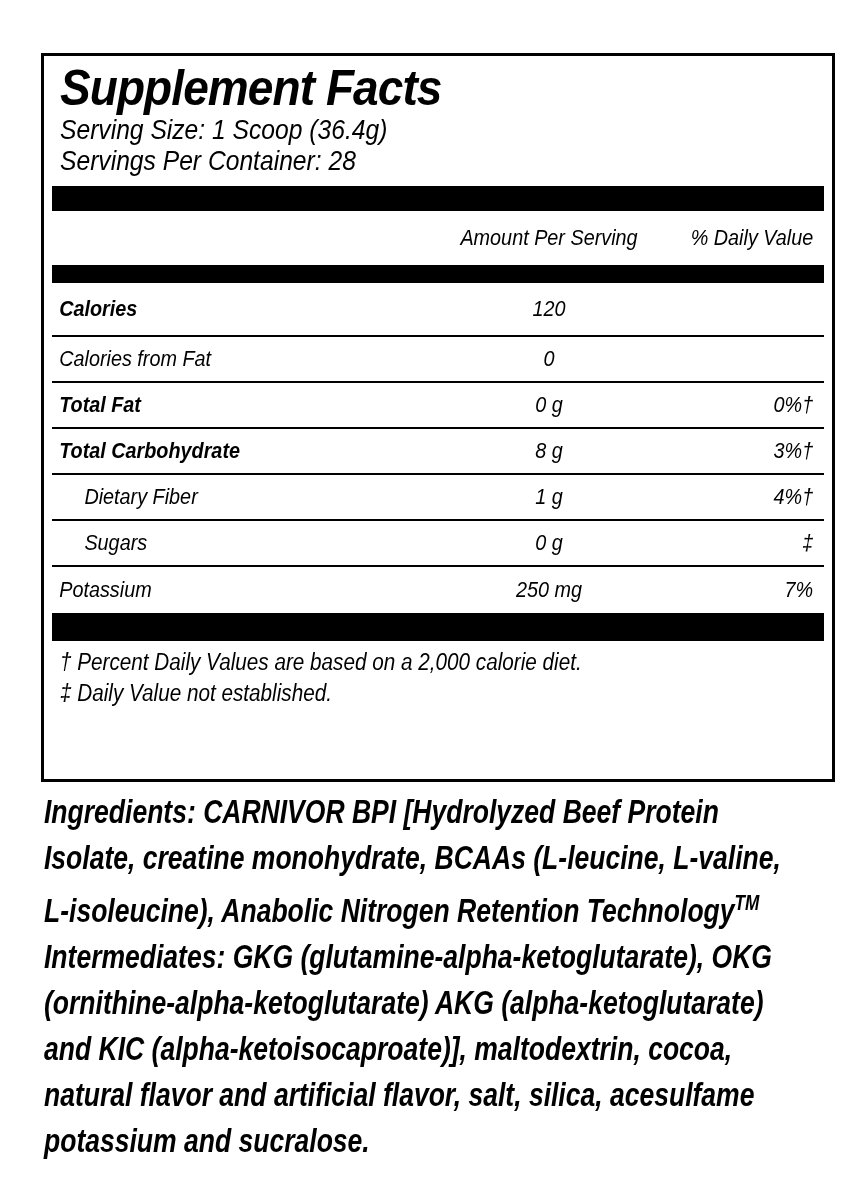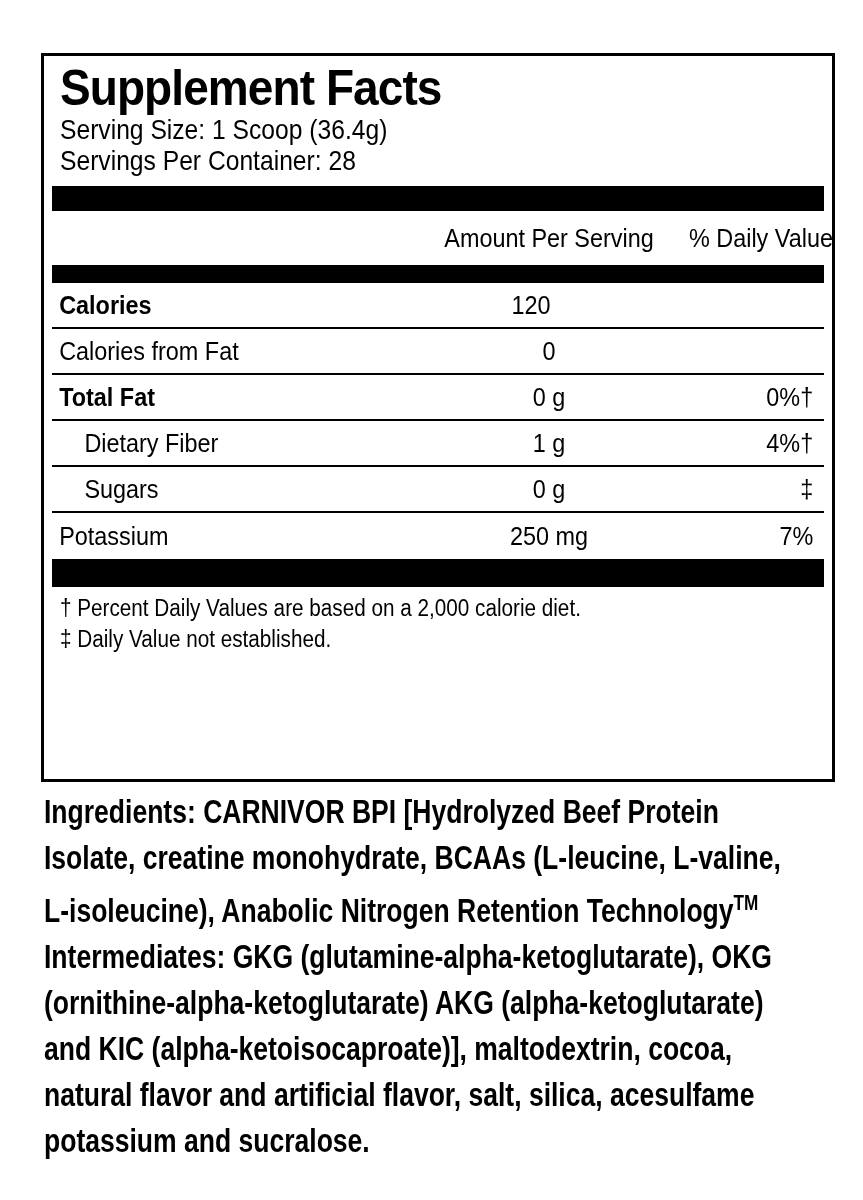--- a/index.html
+++ b/index.html
@@ -5,20 +5,21 @@
   * { margin: 0; padding: 0; box-sizing: border-box; }
   html, body { background: #ffffff; }
   .page {
     position: relative;
     width: 863px;
     height: 1200px;
     background: #ffffff;
     overflow: hidden;
     font-family: "Liberation Sans", "DejaVu Sans", sans-serif;
     color: #000000;
+    font-style: italic;
   }
   .facts-box {
     position: absolute;
     left: 41px;
     top: 53px;
     width: 794px;
     height: 729px;
     border: 3px solid #000000;
     background: #ffffff;
     padding: 0 8px;
@@ -42,21 +43,21 @@
     white-space: nowrap;
   }
   .bar { background: #000000; width: 100%; }
   .bar-top { height: 25px; margin-top: 10px; }
   .bar-mid { height: 18px; }
   .bar-bottom { height: 28px; }
   .grid-row {
     display: grid;
     grid-template-columns: 1fr 250px 150px;
     align-items: center;
-    font-size: 26px;
+    font-size: 22px;
   }
   .header-row { height: 54px; }
   .cell-name {
     padding-left: 8px;
     transform: scaleX(0.9);
     transform-origin: 0 50%;
     white-space: nowrap;
   }
   .cell-name.indent { padding-left: 36px; }
   .cell-name.bold { font-weight: bold; }
@@ -67,21 +68,21 @@
     white-space: nowrap;
   }
   .cell-dv {
     text-align: right;
     padding-right: 12px;
     transform: scaleX(0.9);
     transform-origin: 100% 50%;
     white-space: nowrap;
   }
   .nutrient-row { height: 46px; border-bottom: 2px solid #000000; }
-  .nutrient-row:first-child { height: 46px; gap: 18px; }
+  .nutrient-row:first-child { height: 54px; }
   .nutrient-row:last-child { border-bottom: none; }
   .footnotes { padding: 6px 0 0 8px; font-size: 23px; line-height: 31px; }
   .footnote-line {
     transform: scaleX(0.9);
     transform-origin: 0 50%;
     white-space: nowrap;
   }
   .ingredients {
     position: absolute;
     left: 44px;
@@ -130,20 +131,25 @@
           <div class="cell-name">Calories from Fat</div>
           <div class="cell-amount">0</div>
           <div class="cell-dv"></div>
         </div>
         <div class="grid-row nutrient-row">
           <div class="cell-name bold">Total Fat</div>
           <div class="cell-amount">0 g</div>
           <div class="cell-dv">0%†</div>
         </div>
         <div class="grid-row nutrient-row">
+          <div class="cell-name bold">Total Carbohydrate</div>
+          <div class="cell-amount">8 g</div>
+          <div class="cell-dv">3%†</div>
+        </div>
+        <div class="grid-row nutrient-row">
           <div class="cell-name indent">Dietary Fiber</div>
           <div class="cell-amount">1 g</div>
           <div class="cell-dv">4%†</div>
         </div>
         <div class="grid-row nutrient-row">
           <div class="cell-name indent">Sugars</div>
           <div class="cell-amount">0 g</div>
           <div class="cell-dv">‡</div>
         </div>
         <div class="grid-row nutrient-row">

